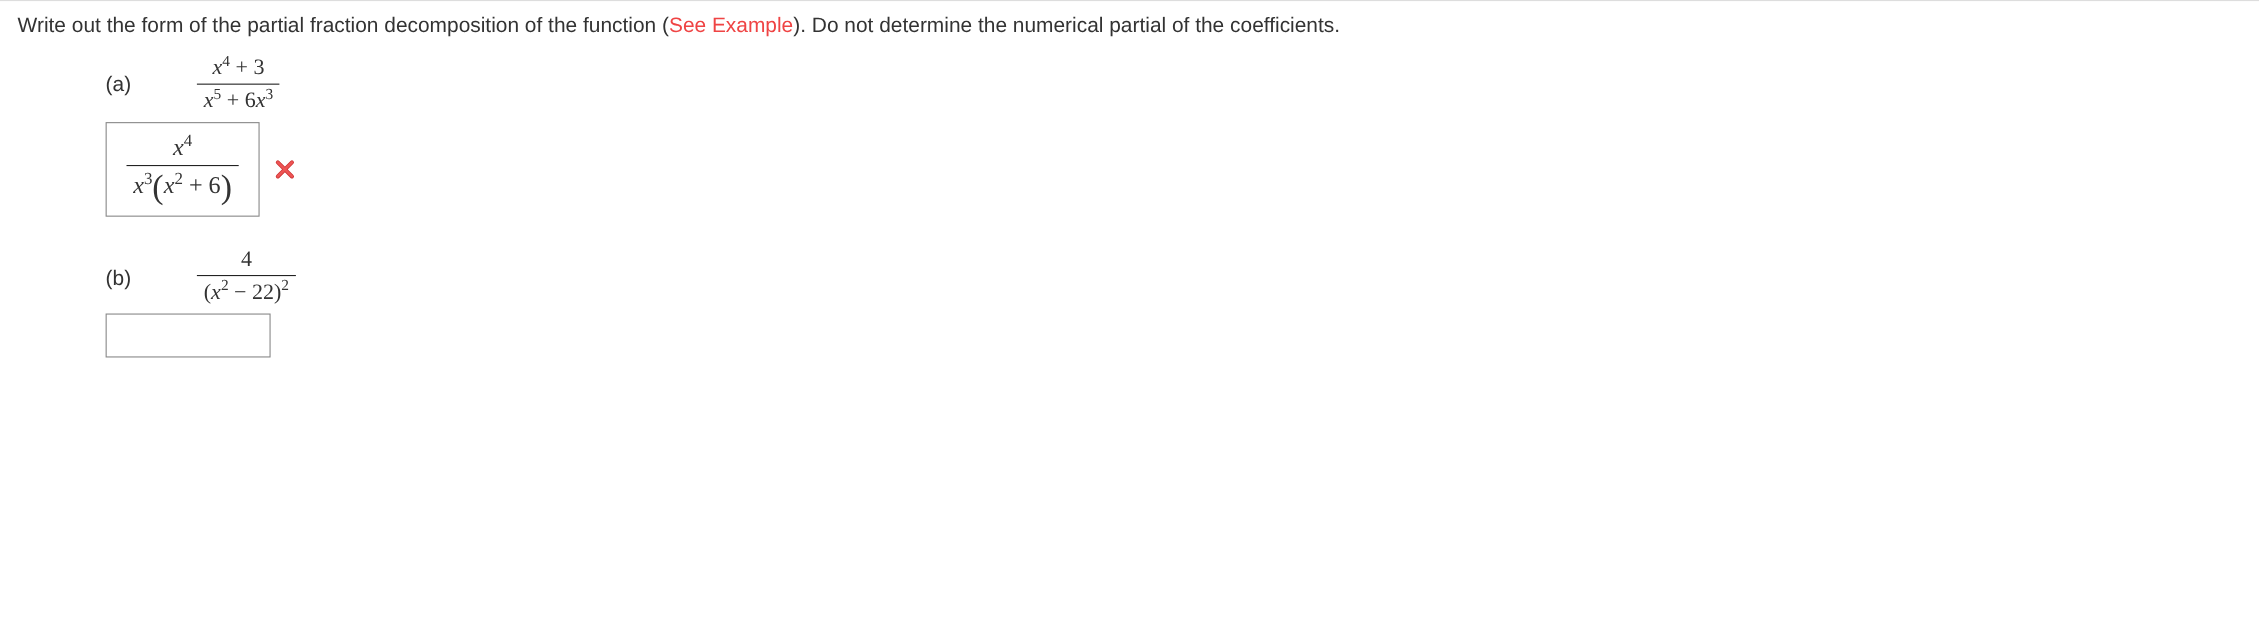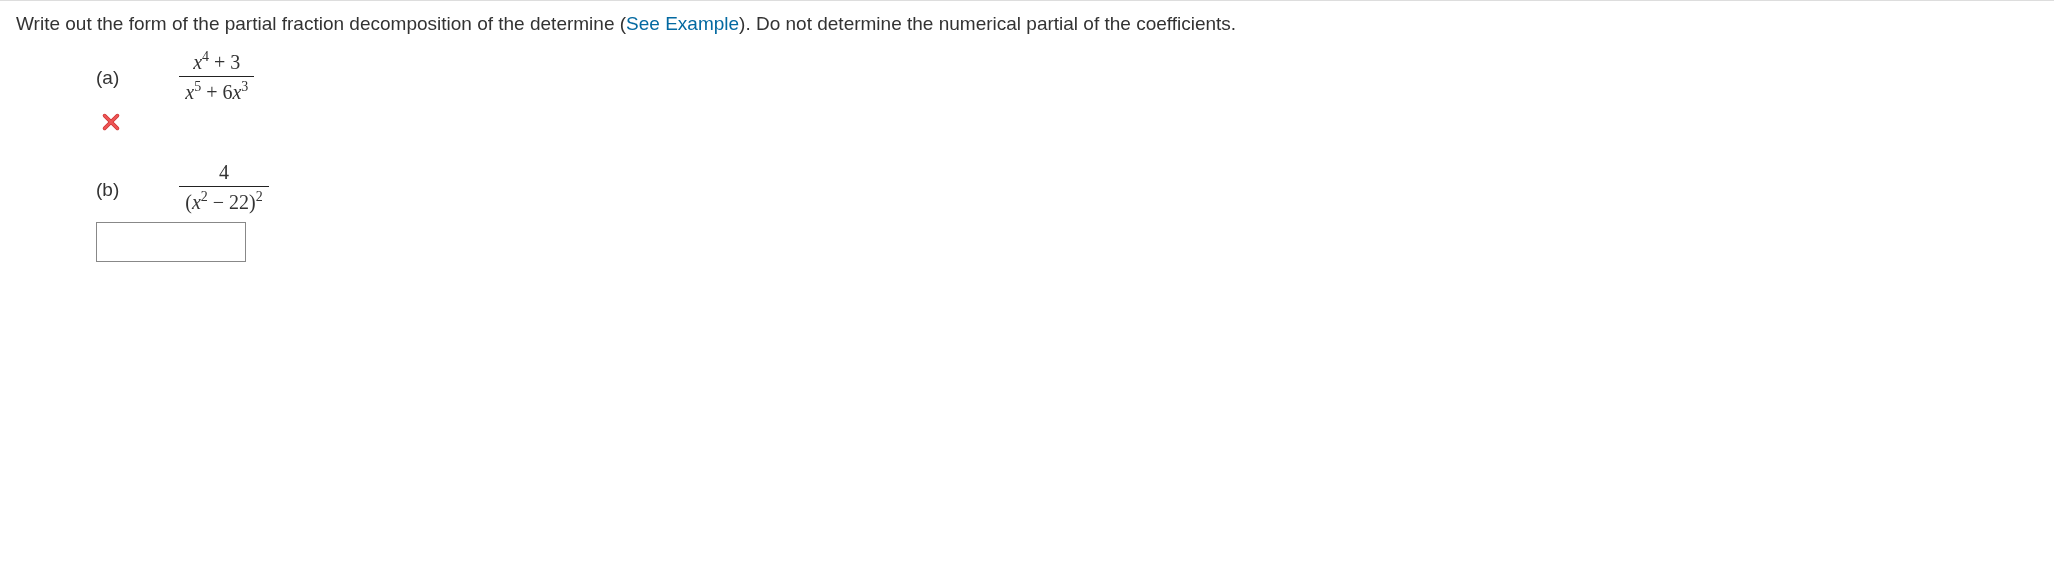--- a/index.html
+++ b/index.html
@@ -14,21 +14,21 @@
       background: #fff;
       padding: 12px 16px;
       border-top: 1px solid #ddd;
     }
     .instruction {
       margin-bottom: 14px;
       font-size: 19px;
       color: #333;
     }
     .link {
-      color: #0369a1;
+      color: #ef4444;
       margin-top: 40px;
     }
     .problem-row {
       display: flex;
       align-items: flex-start;
       margin-left: 80px;
       margin-bottom: 8px;
     }
     .problem-label {
       font-size: 19px;
@@ -109,32 +109,38 @@
     .big-paren {
       font-size: 1.4em;
       vertical-align: -0.15em;
       font-style: normal;
     }
   </style>
 </head>
 <body>
 
 <div class="instruction">
-  <span>Write out the form of the partial fraction decomposition of the determine (</span><span class="link">See Example</span><span>). Do not determine the numerical partial of the coefficients.</span>
+  <span>Write out the form of the partial fraction decomposition of the function (</span><span class="link">See Example</span><span>). Do not determine the numerical partial of the coefficients.</span>
 </div>
 
 <div class="problem-row">
   <div class="problem-label">(a)</div>
   <div class="frac">
     <span class="num"><span class="math-italic">x</span><span class="sup">4</span> <span class="math-upright">+ 3</span></span>
     <span class="den"><span class="math-italic">x</span><span class="sup">5</span> <span class="math-upright">+ 6</span><span class="math-italic">x</span><span class="sup">3</span></span>
   </div>
 </div>
 
 <div class="answer-box-row">
+  <div class="answer-box">
+    <div class="answer-frac">
+      <span class="anum"><span class="math-italic">x</span><span class="sup" style="font-style:normal;">4</span></span>
+      <span class="aden"><span class="math-italic">x</span><span class="sup" style="font-style:normal;">3</span><span class="big-paren">(</span><span class="math-italic">x</span><span class="sup" style="font-style:normal;">2</span> <span class="math-upright">+ 6</span><span class="big-paren">)</span></span>
+    </div>
+  </div>
   <svg class="cross-icon" viewBox="0 0 24 24">
     <path d="M5 5 L19 19 M19 5 L5 19" stroke="#cc3333" stroke-width="4" stroke-linecap="round" fill="none"></path>
     <path d="M5 5 L19 19 M19 5 L5 19" stroke="#ee5555" stroke-width="2.5" stroke-linecap="round" fill="none"></path>
   </svg>
 </div>
 
 <div class="problem-row" style="margin-top:10px;">
   <div class="problem-label">(b)</div>
   <div class="frac">
     <span class="num"><span class="math-upright">4</span></span>

